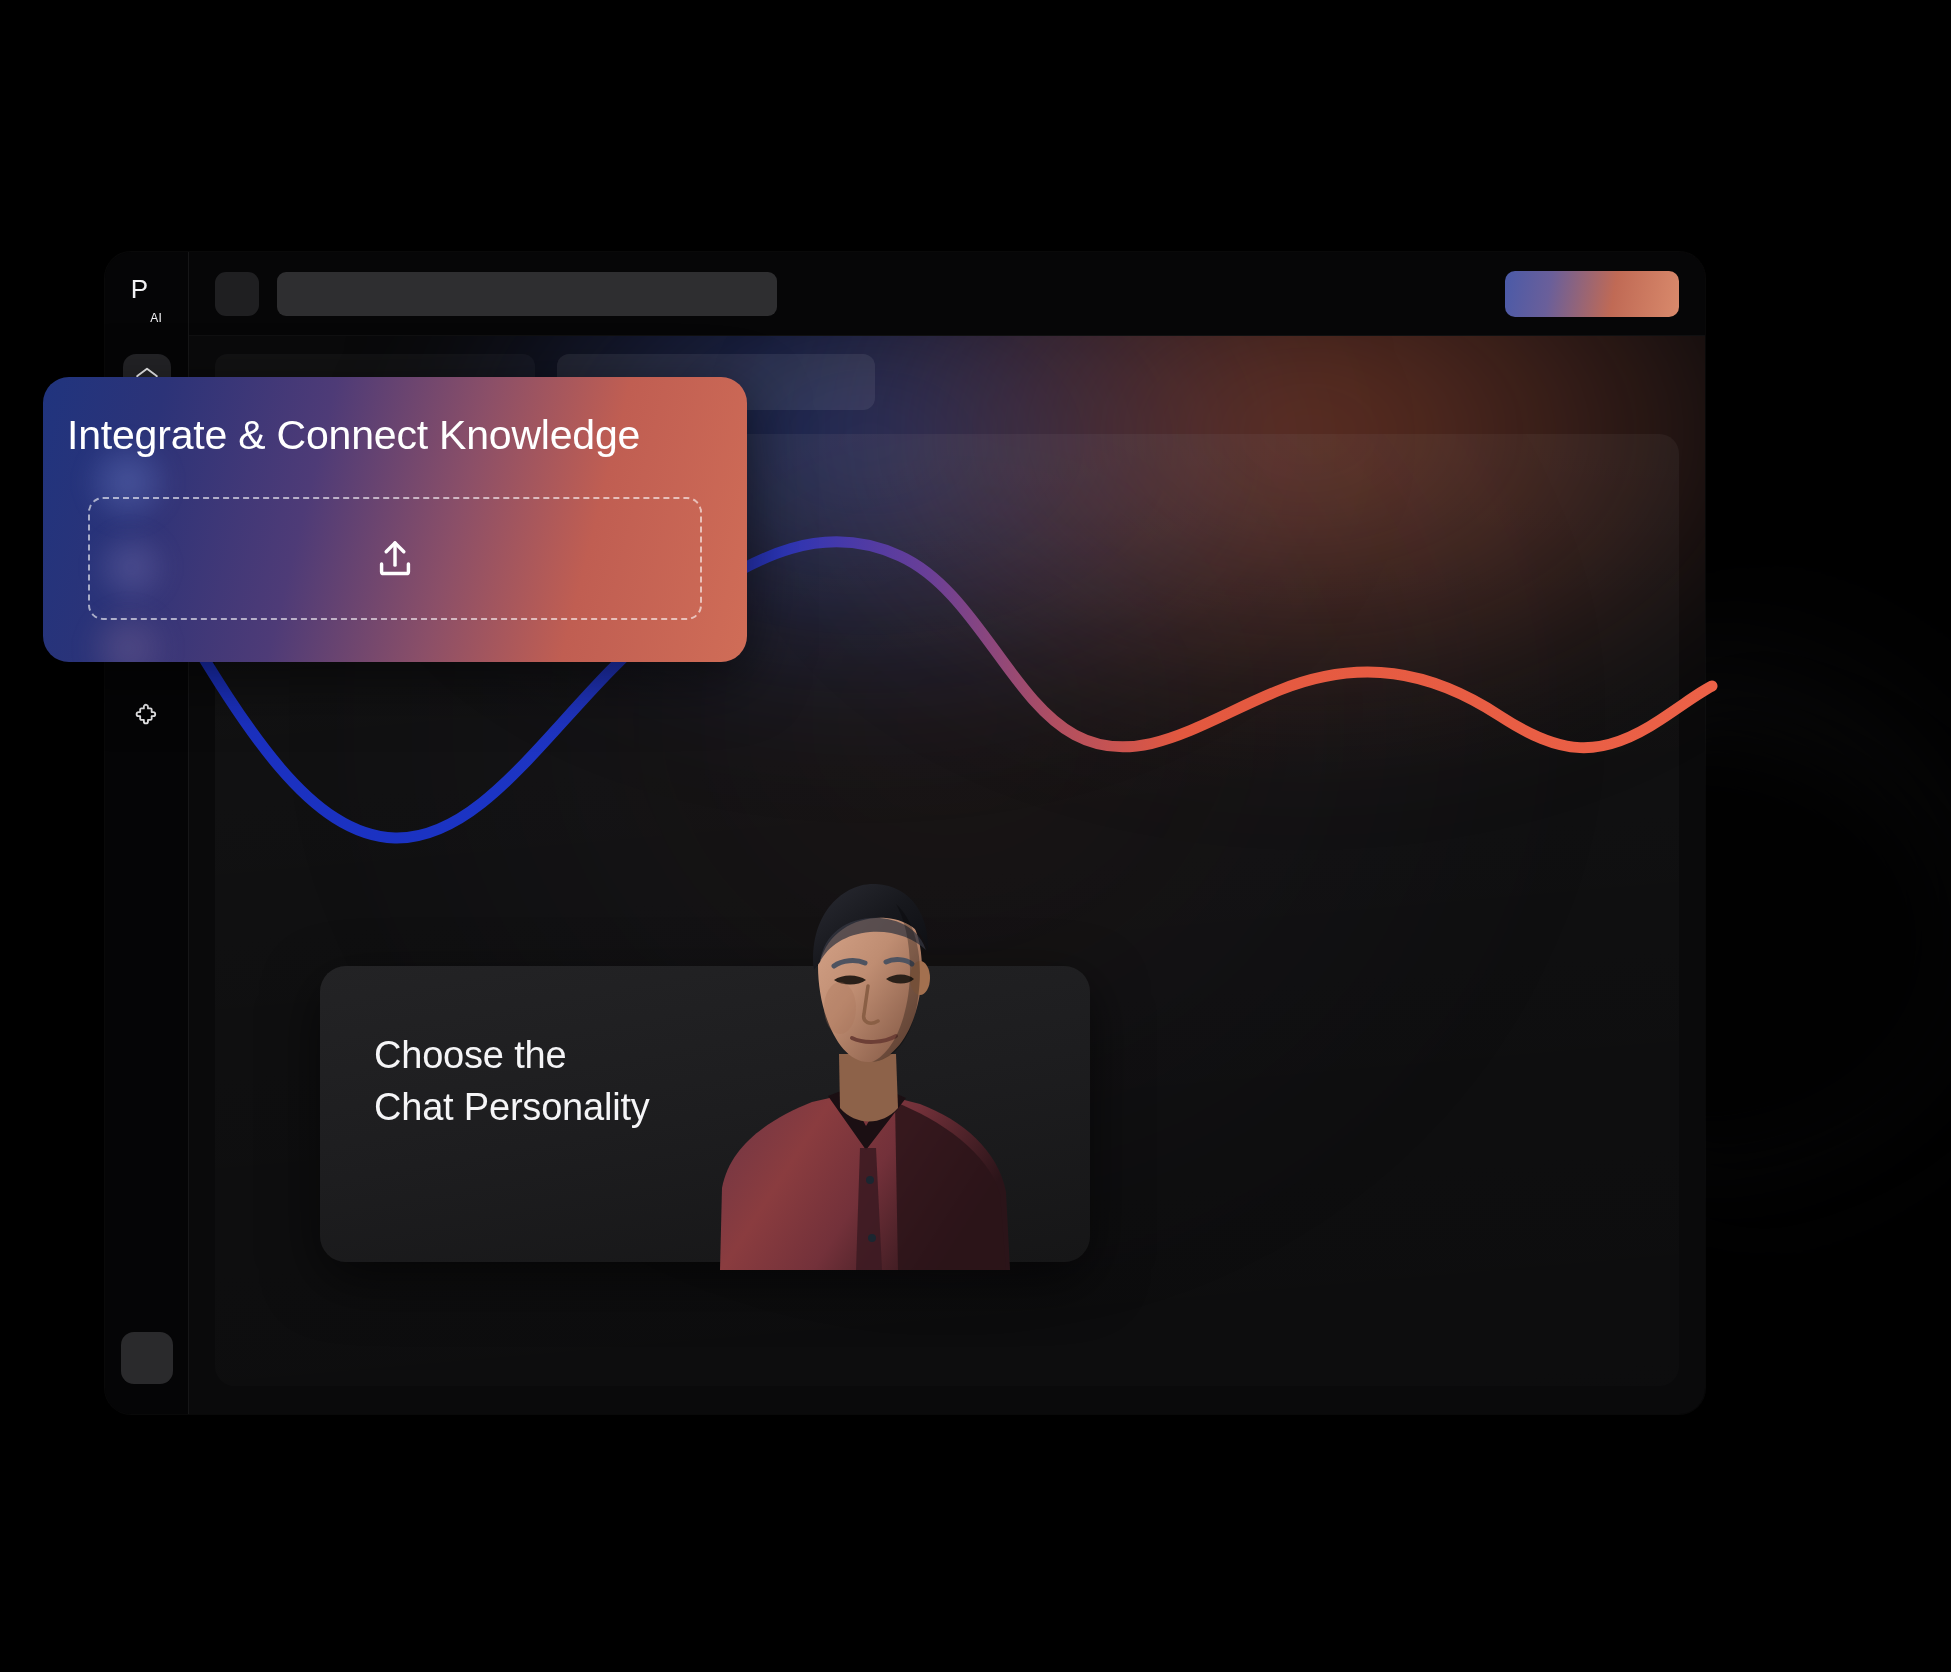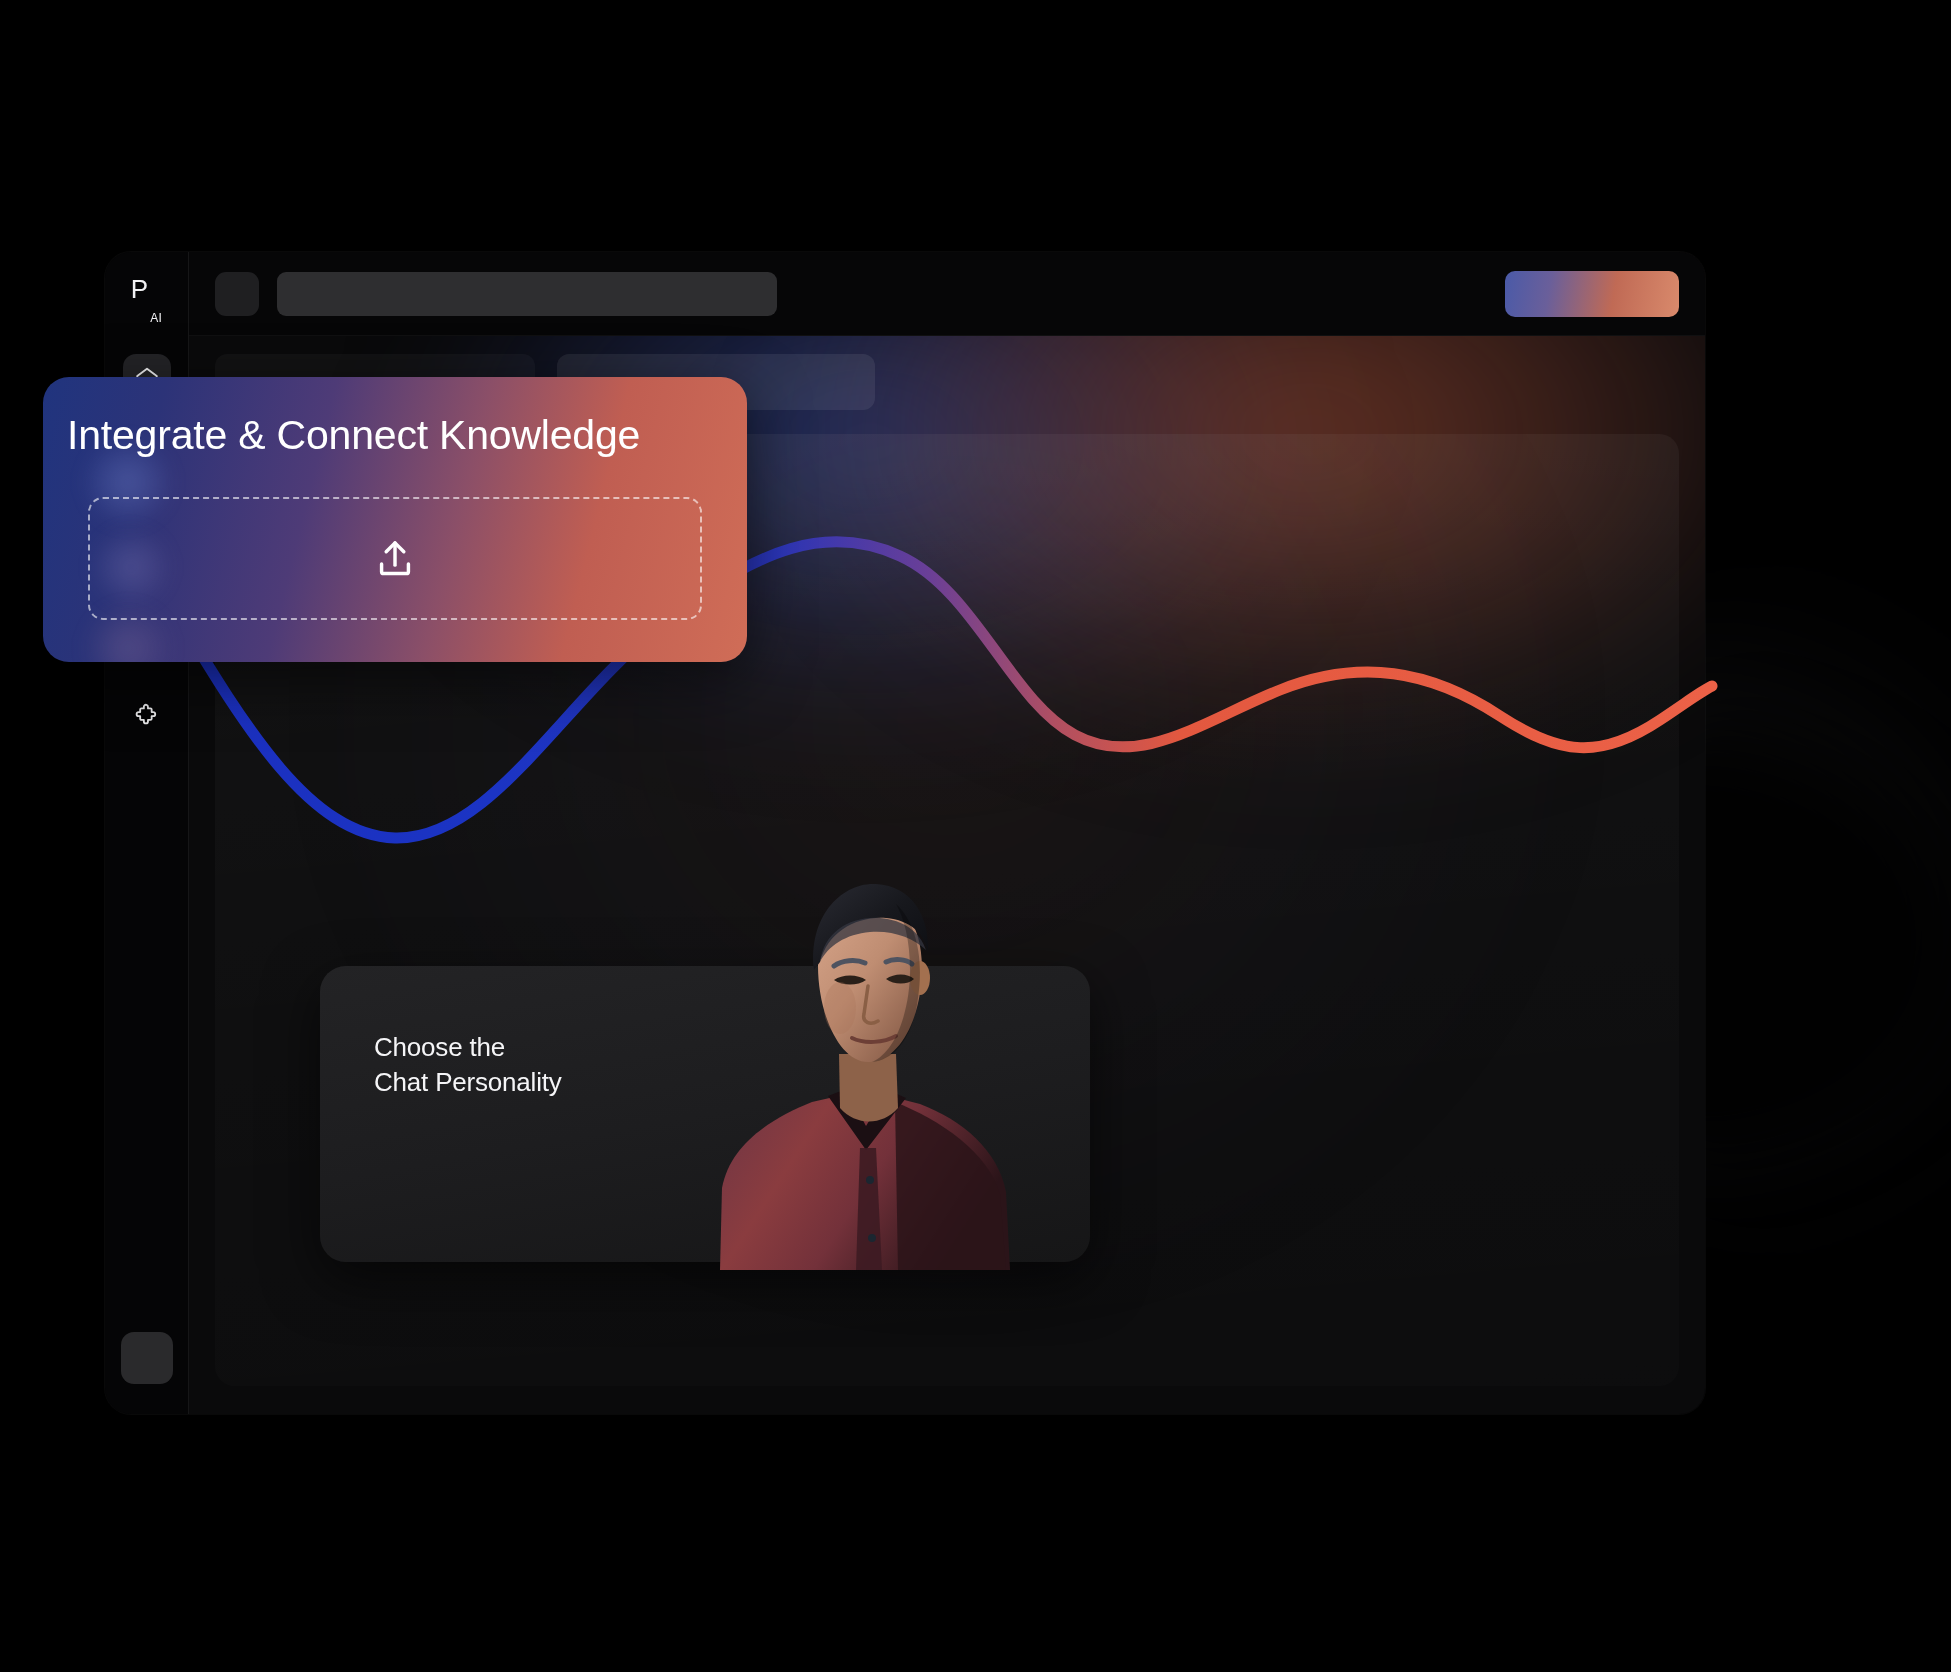--- a/index.html
+++ b/index.html
@@ -341,21 +341,21 @@
     height: 296px;
     border-radius: 26px;
     background: linear-gradient(170deg, #232325 0%, #1d1d1f 50%, #161617 100%);
     z-index: 18;
     box-shadow: 0 18px 55px rgba(0,0,0,0.6);
     overflow: hidden;
   }
   .card-personality-title {
     margin: 64px 0 0 54px;
     color: #f5f5f7;
-    font-size: 26px;
+    font-size: 38px;
     line-height: 1.36;
     font-weight: 400;
     letter-spacing: -0.2px;
     position: relative;
     z-index: 2;
   }
 
   
   .person-wrap {
     position: absolute;

